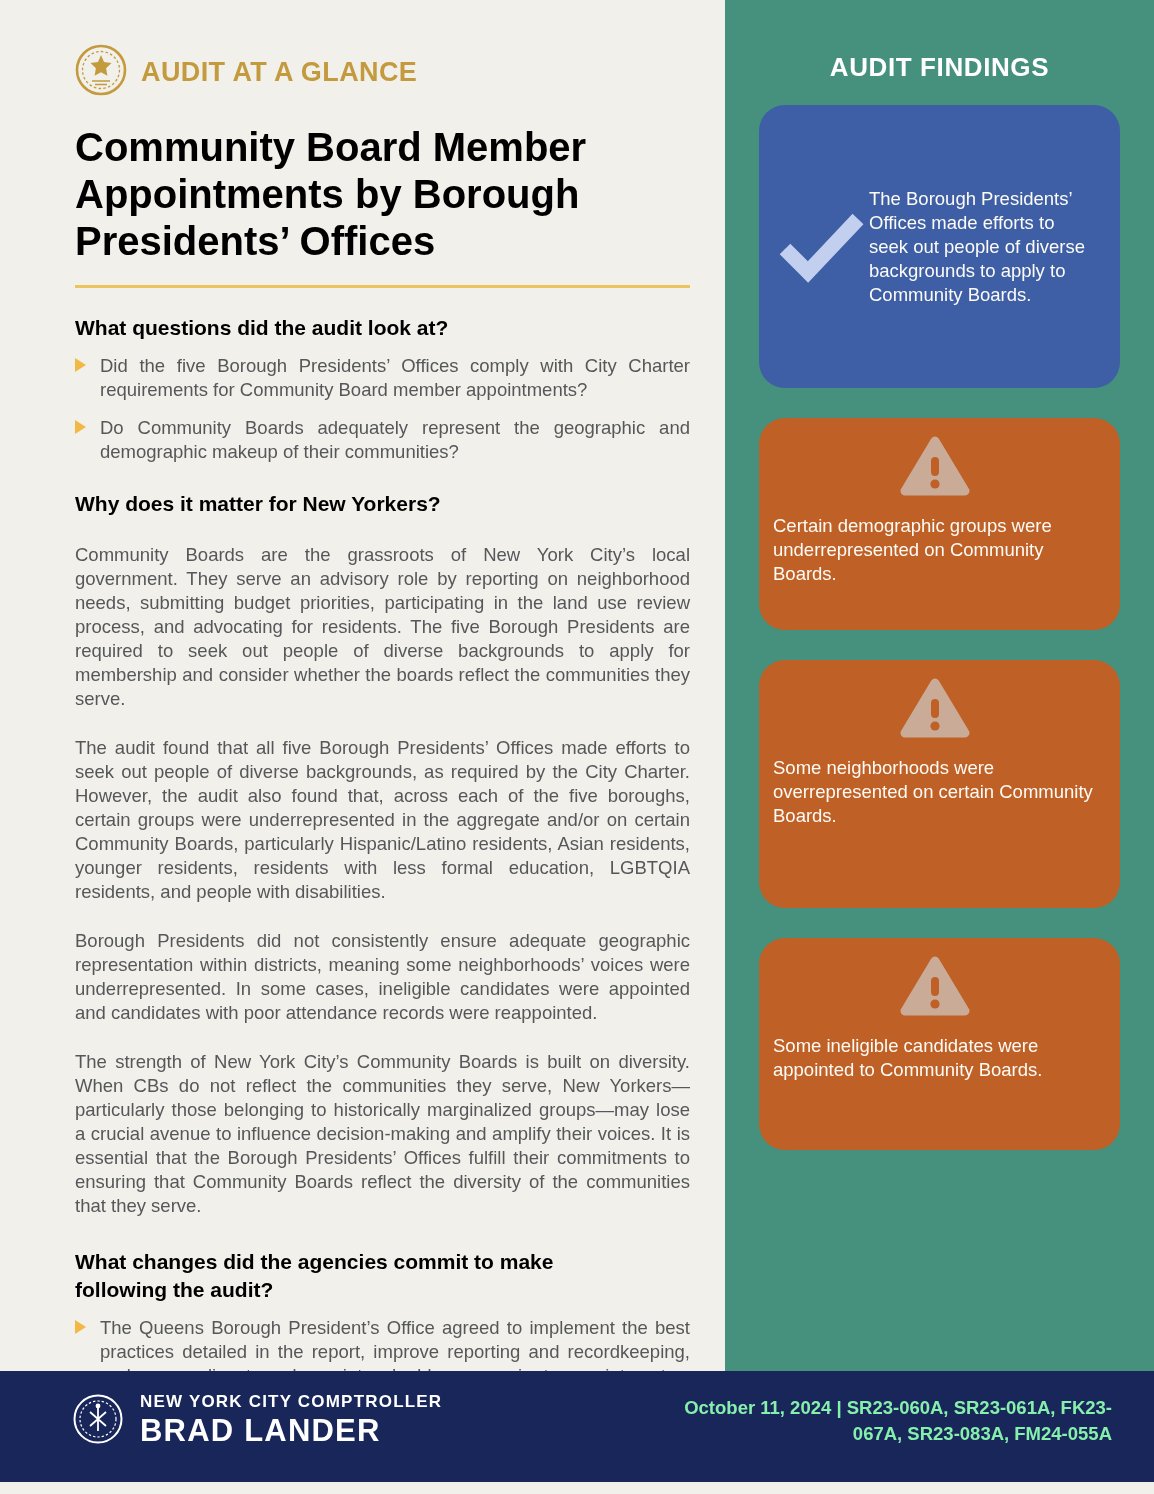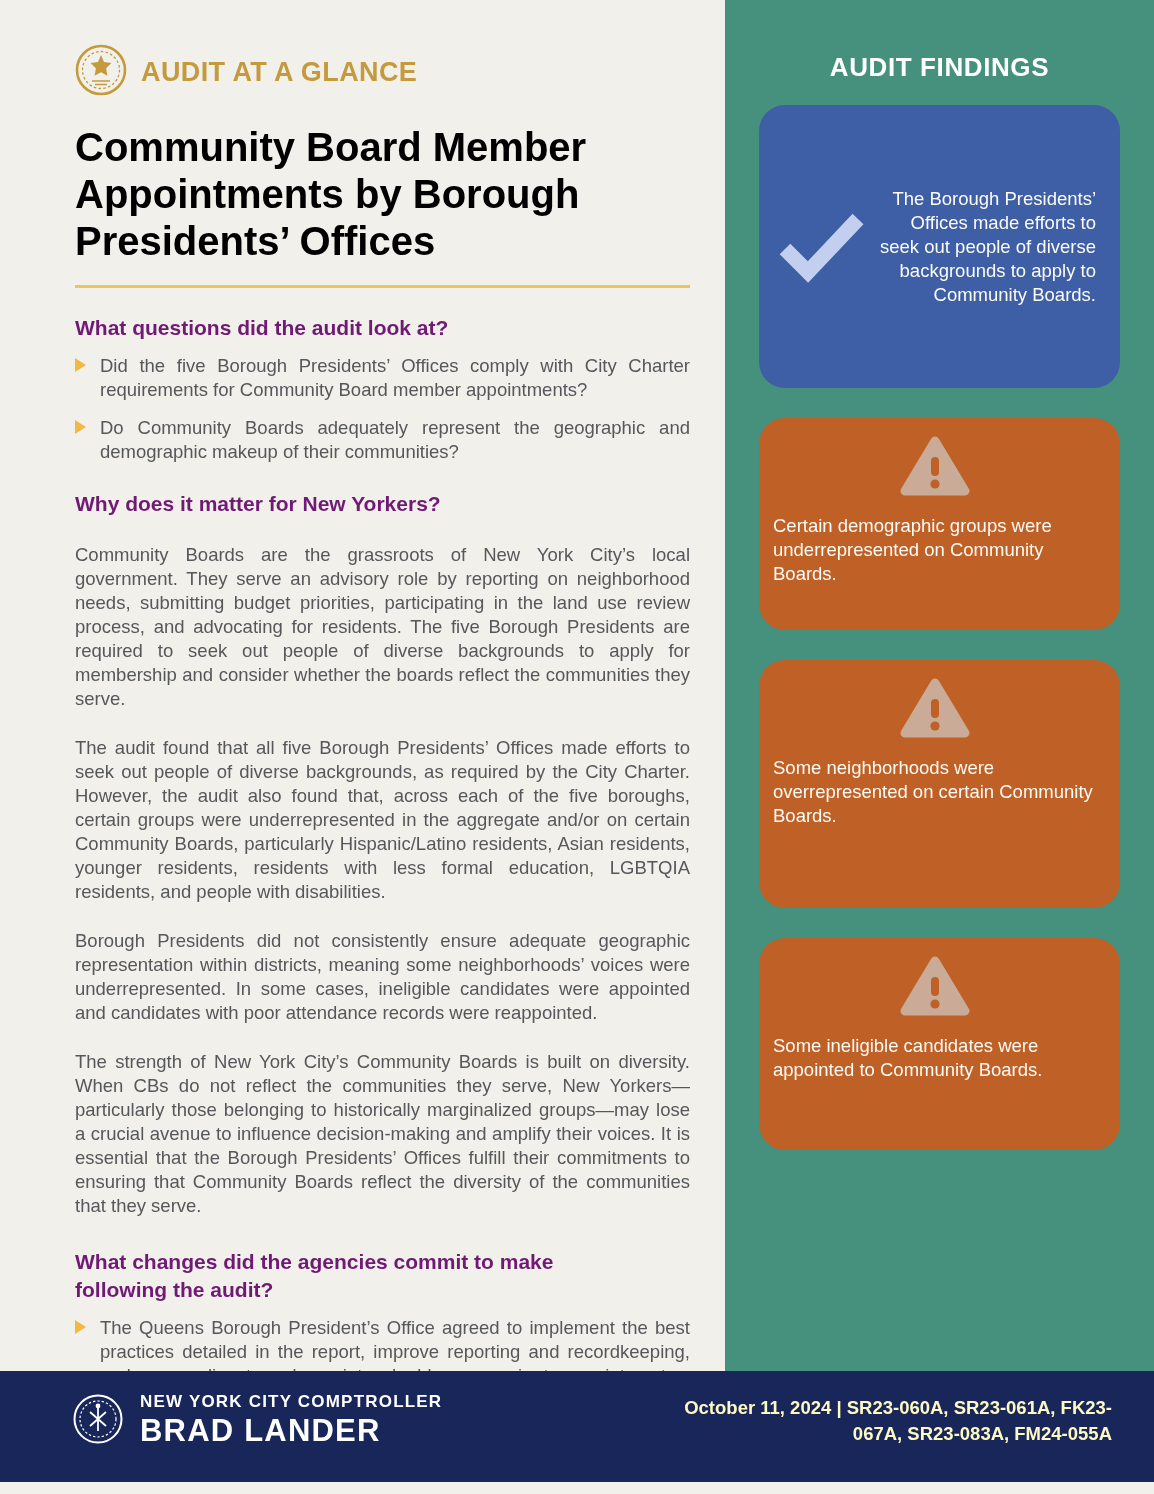--- a/index.html
+++ b/index.html
@@ -10,50 +10,50 @@
   }
   
   .main {
     position:absolute; left:0; top:0; width:725px; height:1383px;
     padding:0 35px 0 75px; box-sizing:border-box; overflow:hidden;
   }
   .brand-row { display:flex; align-items:center; gap:14px; margin-top:44px; }
   .eyebrow { color:#c49a3e; font-size:27px; font-weight:bold; letter-spacing:0.4px; }
   .title { color:#000000; font-size:40px; line-height:47px; font-weight:bold; margin:24px 0 0; }
   .rule { height:3px; background:#ecc45e; border:none; margin:20px 0 0; }
-  .section-heading { color:#701a75; font-size:21px; line-height:28px; font-weight:bold; margin:26px 0 0; }
+  .section-heading { color:#000000; font-size:21px; line-height:28px; font-weight:bold; margin:26px 0 0; }
   .bullets { margin-top:12px; display:flex; flex-direction:column; gap:14px; }
   .bullet { display:flex; gap:14px; }
   .tri { flex:0 0 auto; margin-top:4px; }
   .bullet p { margin:0; }
   .body-text { text-align:justify; font-size:18.5px; line-height:24px; color:#56575a; }
   .para { margin:25px 0 0; }
   
   .sidebar { position:absolute; left:725px; top:0; width:429px; height:1383px; background:#45917e; }
   .sidebar-title { color:#ffffff; text-align:center; font-size:26px; font-weight:bold; letter-spacing:0.6px; margin:52px 0 0; }
   .cards { display:flex; flex-direction:column; gap:30px; margin:22px 34px 0; }
   .card { border-radius:26px; display:flex; align-items:center; padding:0 24px 0 14px; box-sizing:border-box; }
   .card-icon { flex:0 0 96px; display:flex; justify-content:center; align-items:center; }
   .card p { margin:0; color:#fdfbf6; font-size:18.5px; line-height:24px; }
-  .card.blue { background:#3e5fa6;text-align:right; }
+  .card.blue { background:#3e5fa6; }
   .card.orange { background:#bf6026;flex-direction:column; }
   .card.c1 { height:283px; }
   .card.c2 { height:212px; }
   .card.c3 { height:248px; }
   .card.c4 { height:212px; }
   
   .footer {
     position:absolute; left:0; bottom:12px; width:100%; height:111px; background:#18265a;
     display:flex; align-items:center; justify-content:space-between;
     padding:0 54px 12px 72px; box-sizing:border-box;
   }
   .footer-left { display:flex; align-items:center; gap:16px; }
   .footer-org { color:#ffffff; font-weight:bold; font-size:17px; letter-spacing:1.2px; }
   .footer-name { color:#ffffff; font-weight:bold; font-size:31px; letter-spacing:1.2px; margin-top:1px; }
-  .footer-date { color:#fef9c3; font-weight:bold; font-size:18.5px; line-height:26px; text-align:right; }
+  .footer-date { color:#86efac; font-weight:bold; font-size:18.5px; line-height:26px; text-align:right; }
 </style>
 </head>
 <body>
 
 <div class="page">
 
   <div class="main">
 
     <div class="brand-row">
       <span>

